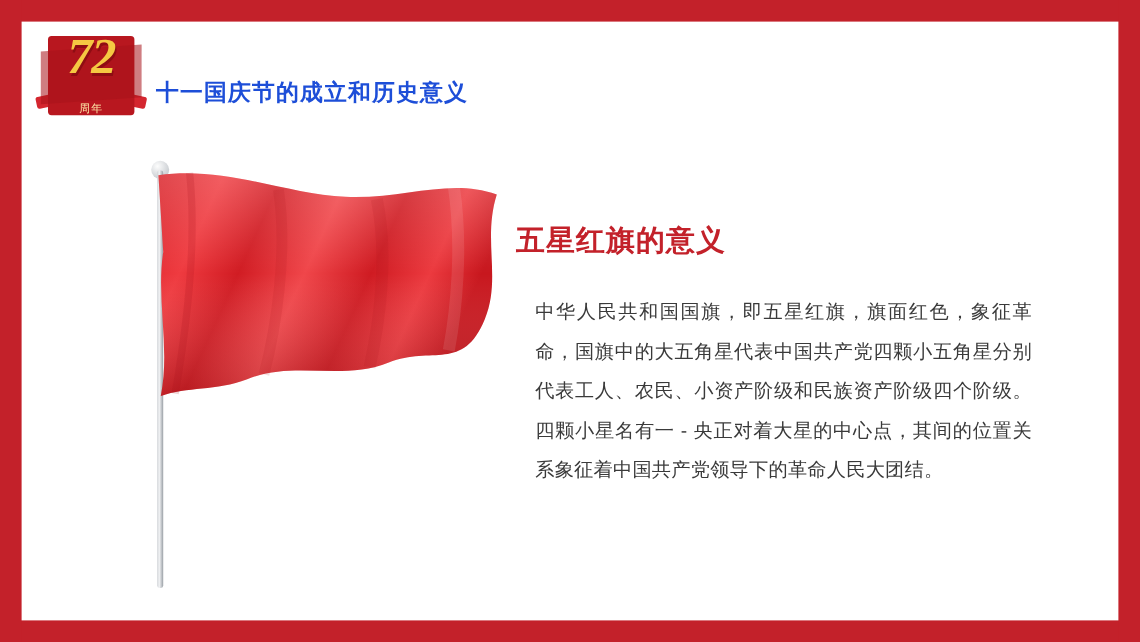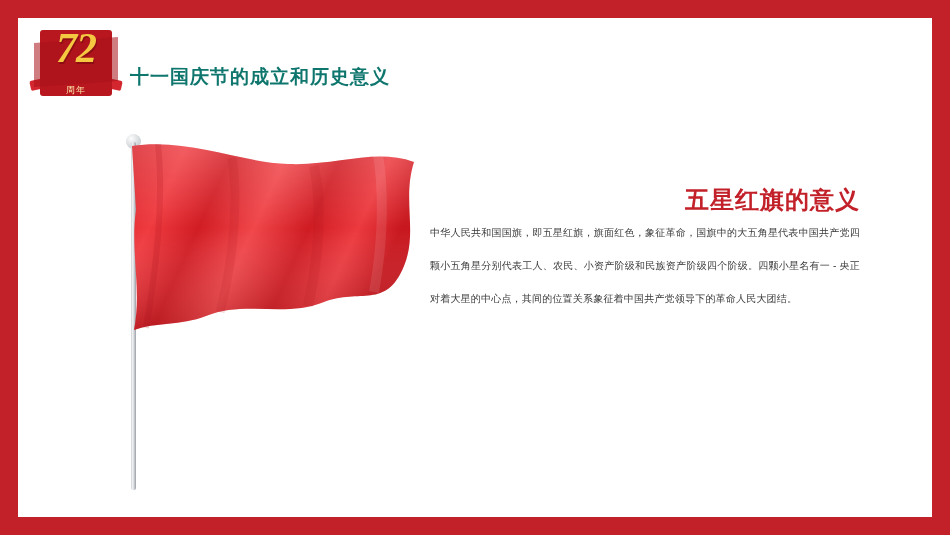--- a/index.html
+++ b/index.html
@@ -54,21 +54,21 @@
     left: 18px; top: 18px;
     width: 824px;
     height: 86px;
   }
   .header-title {
     position: absolute;
     left: 112px;
     top: 46px;
     font-size: 19px;
     font-weight: bold;
-    color: #0f766e;
+    color: #1d4ed8;
     letter-spacing: 1px;
     white-space: nowrap;
   }
 
   
   .emblem {
     position: absolute;
     left: 14px;
     top: 4px;
     width: 88px;
@@ -170,28 +170,29 @@
     position: absolute;
     left: 412px;
     top: 80px;
     width: 430px;
   }
   .text-title {
     font-size: 24px;
     font-weight: bold;
     color: #c3212a;
     letter-spacing: 1px;
-    text-align: right;
+    margin-bottom: 28px;
   }
   .text-body {
-    font-size: 10px;
+    font-size: 16px;
     line-height: 33px;
     color: #3a3a3a;
     text-align: justify;
     letter-spacing: 0.2px;
+    margin-left: 16px;
   }
 </style>
 </head>
 <body>
 
 <div class="slide">
 
   <div class="frame-top"></div>
   <div class="frame-bottom"></div>
   <div class="frame-left"></div>

